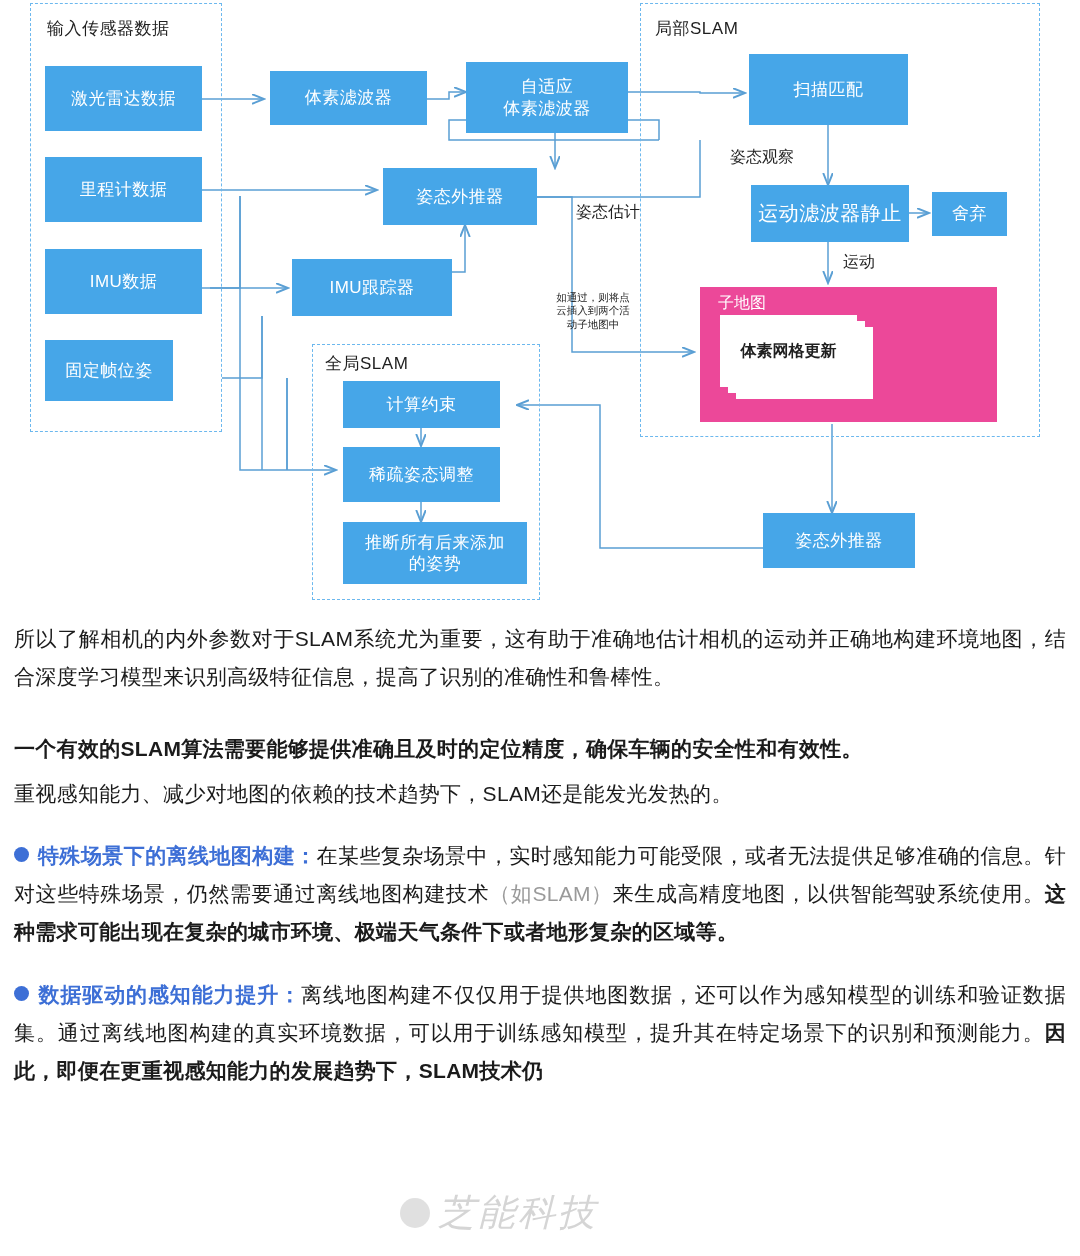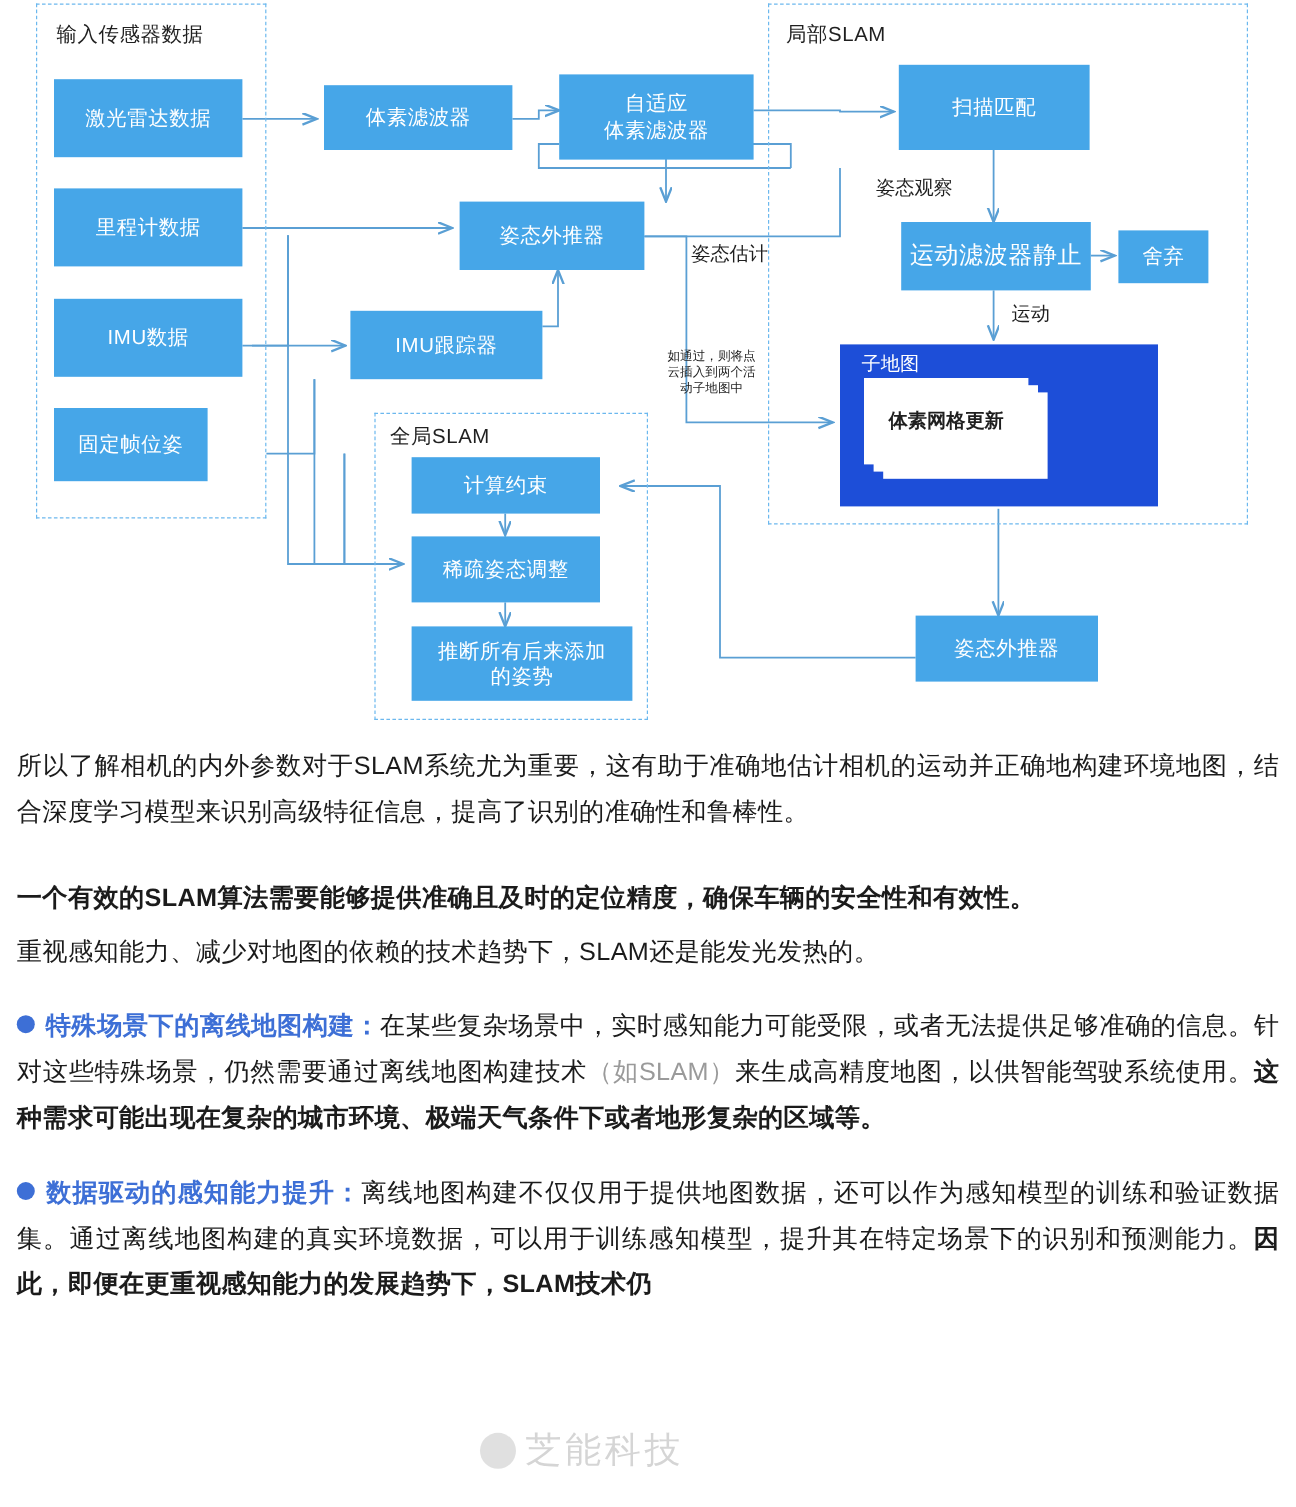--- a/index.html
+++ b/index.html
@@ -52,21 +52,21 @@
   .note{
     position:absolute;
     font-size:10.5px;
     line-height:1.28;
     color:#1f1f1f;
     text-align:center;
     width:74px;
   }
 
   
-  #submap{position:absolute;left:700px;top:287px;width:265px;height:135px;background:#1d4ed8;}
+  #submap{position:absolute;left:700px;top:287px;width:265px;height:135px;background:#ec4899;padding-left:32px;}
   #submap .sm-title{position:absolute;left:18px;top:6px;font-size:16px;color:#fff;}
   #submap .card{position:absolute;background:#ffffff;}
   #submap .card.c3{left:36px;top:40px;width:137px;height:72px;}
   #submap .card.c2{left:28px;top:34px;width:137px;height:72px;}
   #submap .card.c1{left:20px;top:28px;width:137px;height:72px;display:flex;align-items:center;justify-content:center;color:#1f1f1f;font-size:16px;font-weight:bold;}
 
   
   .wm{position:absolute;pointer-events:none;user-select:none;}
   #wm-main{
     left:745px;top:536px;
@@ -81,21 +81,21 @@
     position:relative;flex:none;
   }
   #wm-main .wx::after{
     content:"";position:absolute;left:12px;top:13px;width:20px;height:15px;
     border-radius:50%;background:rgba(160,160,160,.55);
   }
   #wm-bottom{
     left:400px;top:1188px;
     display:flex;align-items:center;gap:8px;
     color:rgba(150,150,150,.40);
-    font-size:30px;letter-spacing:3px;
+    font-size:37px;letter-spacing:3px;font-style:italic;
   }
   #wm-bottom .wb{
     width:30px;height:30px;border-radius:50%;
     background:rgba(160,160,160,.32);flex:none;
   }
 
   
   #article{position:absolute;left:0;top:620px;width:1080px;}
   .para{
     margin:0 14px 0 14px;

